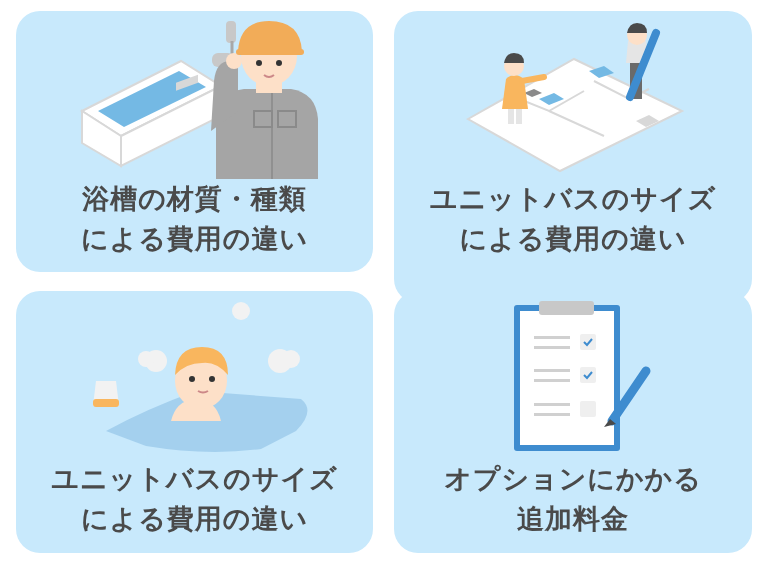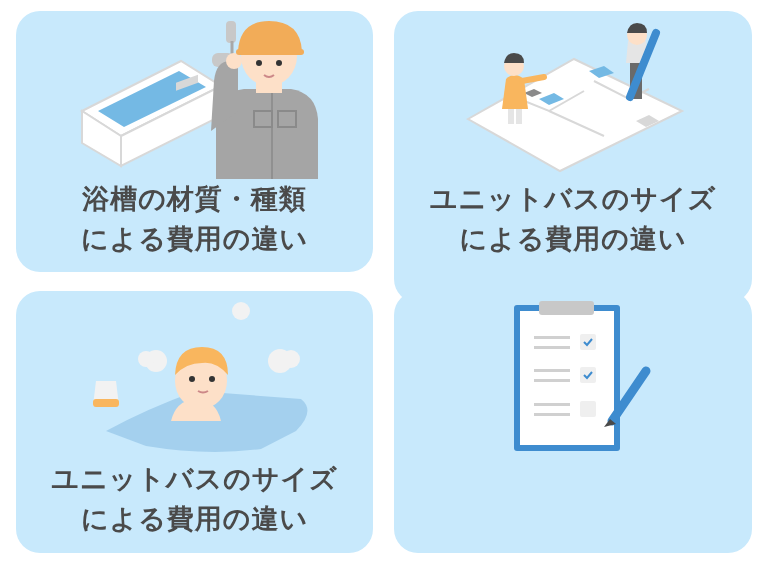--- a/index.html
+++ b/index.html
@@ -146,13 +146,17 @@
       <path d="M190 84 L193 87 L198 81" stroke="#3e8ccf" stroke-width="2" fill="none"></path>
       <rect x="140" y="112" width="36" height="3" fill="#d0d0d0"></rect>
       <rect x="140" y="122" width="36" height="3" fill="#d0d0d0"></rect>
       <rect x="186" y="110" width="16" height="16" rx="2" fill="#efefef"></rect>
     </g>
     <g>
       <line x1="252" y1="80" x2="218" y2="130" stroke="#3e8ccf" stroke-width="9" stroke-linecap="round"></line>
       <polygon points="210,136 216,128 222,133" fill="#4a4a4a"></polygon>
     </g>
   </svg>
+  <div class="caption">
+    <span class="line">オプションにかかる</span>
+    <span class="line">追加料金</span>
+  </div>
 </div>
 
 </body></html>

